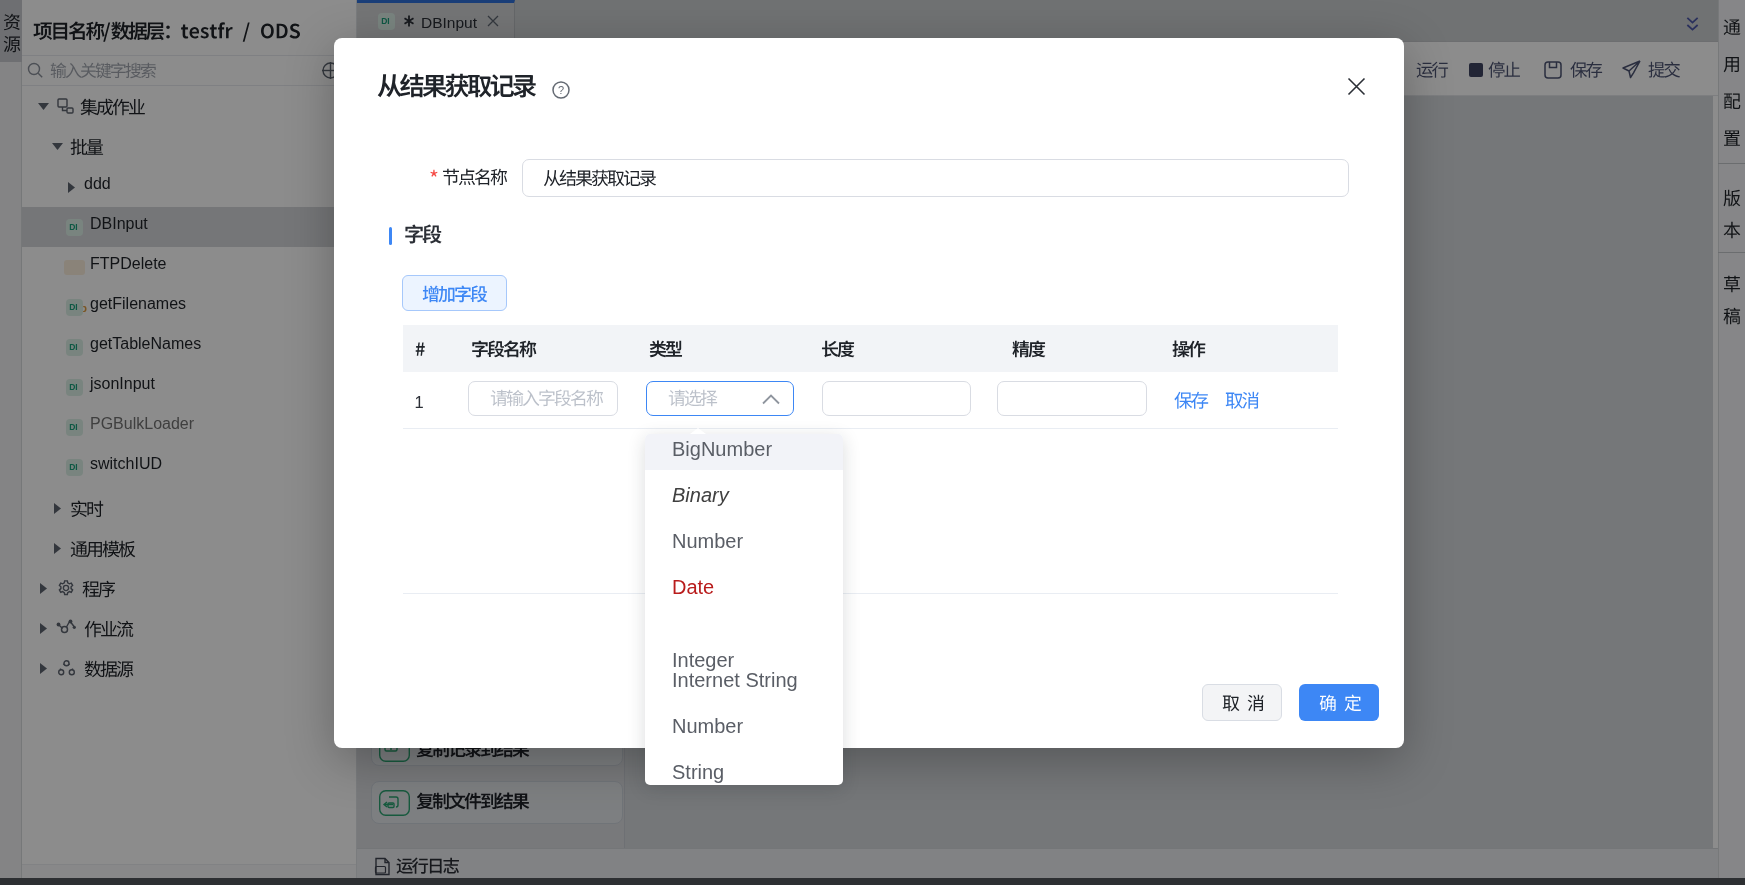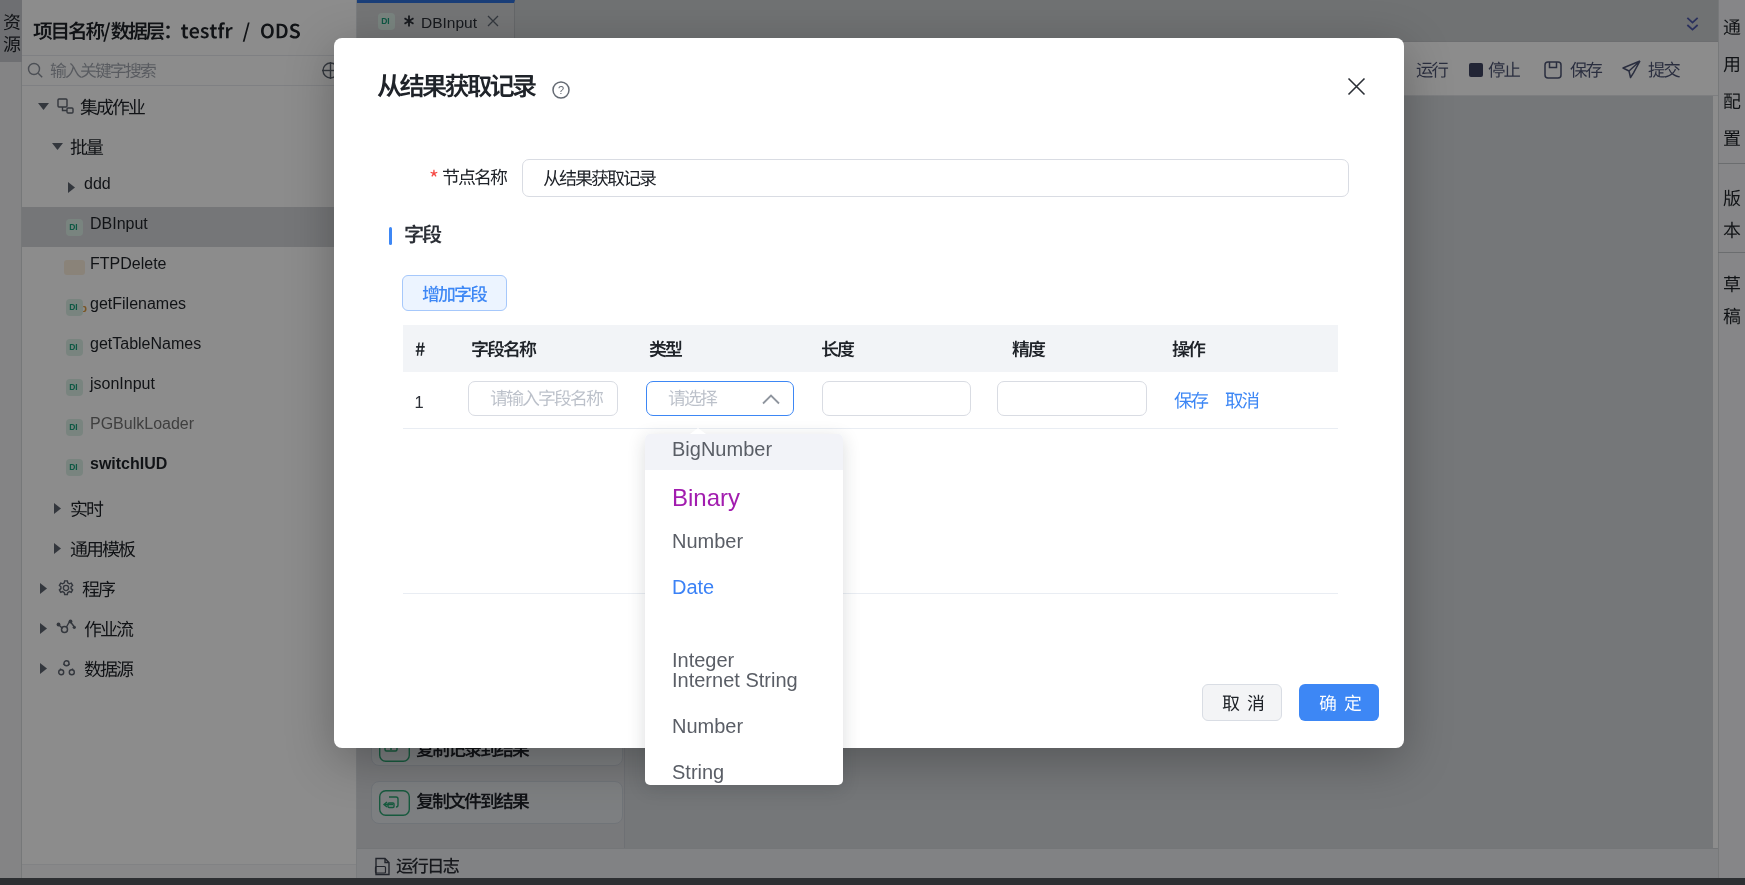--- a/index.html
+++ b/index.html
@@ -71,21 +71,21 @@
     <span class="lat" style="left:69.2px;top:341.9px;font-size:8.5px;font-weight:700;color:#18a07a;">DI</span>
 <span class="lat" style="left:90px;top:334.8px;font-size:16px;font-weight:500;color:#1f2329;">getTableNames</span>
 <div class="abs" style="left:66px;top:378.5px;width:17px;height:17px;background:#ddf1e8;border-radius:4px;"></div>
     <span class="lat" style="left:69.2px;top:381.9px;font-size:8.5px;font-weight:700;color:#18a07a;">DI</span>
 <span class="lat" style="left:90px;top:374.8px;font-size:16px;font-weight:500;color:#1f2329;">jsonInput</span>
 <div class="abs" style="left:66px;top:418.5px;width:17px;height:17px;background:#ddf1e8;border-radius:4px;"></div>
     <span class="lat" style="left:69.2px;top:421.9px;font-size:8.5px;font-weight:700;color:#18a07a;">DI</span>
 <span class="lat" style="left:90px;top:414.8px;font-size:16px;font-weight:500;color:#737373;">PGBulkLoader</span>
 <div class="abs" style="left:66px;top:458.5px;width:17px;height:17px;background:#ddf1e8;border-radius:4px;"></div>
     <span class="lat" style="left:69.2px;top:461.9px;font-size:8.5px;font-weight:700;color:#18a07a;">DI</span>
-<span class="lat" style="left:90px;top:454.8px;font-size:16px;font-weight:700;color:#1f2329;">switchIUD</span>
+<span class="lat" style="left:90px;top:454.8px;font-size:16px;font-weight:400;color:#1f2329;">switchIUD</span>
 <svg class="t" style="left:54px;top:502.5px" width="7" height="11" viewBox="0 0 7 11">
       <path d="M0 0 L7 5.5 L0 11 Z" fill="#5e6470"></path>
     </svg>
 <svg class="t" style="left:70.0px;top:499.5px;" width="32.0" height="17.9" viewBox="0 0 1786 1000">
       <path transform="translate(0,880) scale(1,-1)" d="M538 107 574 162Q641 138 708 108Q774 78 832 47Q890 15 931 -15L885 -74Q845 -43 789 -11Q733 21 669 51Q604 82 538 107ZM429 824 503 847Q524 816 544 778Q565 740 574 713L496 687Q488 714 468 753Q449 791 429 824ZM90 726H912V523H834V656H165V523H90ZM503 606H581Q577 494 568 401Q559 308 534 233Q509 157 460 98Q412 38 330 -5Q248 -48 124 -77Q118 -62 106 -43Q93 -23 81 -11Q200 14 276 51Q352 89 397 142Q442 195 464 263Q485 331 493 417Q500 502 503 606ZM71 256H935V191H71ZM240 557 285 605Q313 590 341 571Q369 552 394 532Q420 512 435 494L387 440Q373 458 348 479Q324 499 296 520Q268 541 240 557ZM140 401 185 451Q213 437 243 418Q273 399 300 379Q326 359 342 341L296 284Q280 303 254 324Q229 345 199 365Q169 386 140 401Z M1011 756H1287V106H1011V174H1217V688H1011ZM1014 469H1243V402H1014ZM974 756H1046V25H974ZM1333 640H1855V565H1333ZM1657 835H1733V33Q1733 -8 1722 -27Q1710 -47 1683 -56Q1656 -66 1607 -68Q1558 -70 1483 -70Q1480 -54 1472 -32Q1464 -9 1455 7Q1495 6 1530 5Q1566 4 1592 5Q1618 5 1629 6Q1644 6 1651 12Q1657 18 1657 33ZM1367 452 1429 485Q1456 447 1486 403Q1516 359 1542 318Q1569 277 1586 246L1520 208Q1504 239 1478 281Q1453 324 1423 369Q1394 414 1367 452Z" fill="#1f2329"></path>
     </svg>
 <svg class="t" style="left:54px;top:542.5px" width="7" height="11" viewBox="0 0 7 11">
       <path d="M0 0 L7 5.5 L0 11 Z" fill="#5e6470"></path>
     </svg>
 <svg class="t" style="left:70.0px;top:539.5px;" width="64.0" height="17.9" viewBox="0 0 3572 1000">
@@ -293,19 +293,19 @@
       <path transform="translate(0,880) scale(1,-1)" d="M506 728H881V656H506ZM858 728H870L883 730L929 718Q905 517 848 363Q792 209 710 99Q629 -10 528 -80Q520 -67 505 -50Q491 -33 479 -23Q572 35 650 140Q727 244 781 388Q835 533 858 710ZM620 676Q643 520 686 385Q729 250 798 148Q867 45 967 -14Q959 -20 949 -31Q939 -41 930 -52Q921 -63 915 -73Q811 -5 740 104Q669 212 625 354Q580 497 554 666ZM48 793H502V725H48ZM154 585H404V520H154ZM154 375H407V309H154ZM115 756H187V114L115 105ZM38 130Q97 139 175 150Q253 162 340 176Q428 190 514 204L518 140Q436 125 353 110Q270 95 194 82Q118 69 55 58ZM356 757H429V-78H356Z M1821 377H2249V312H1821ZM1818 203H2249V139H1818ZM2256 812 2328 784Q2302 734 2272 683Q2241 631 2214 595L2150 622Q2168 648 2188 680Q2207 713 2226 748Q2244 783 2256 812ZM1744 778 1807 807Q1829 779 1850 746Q1871 713 1888 681Q1904 649 1912 623L1845 590Q1838 615 1822 648Q1806 681 1786 715Q1766 749 1744 778ZM1772 555H2252V484H1846V-80H1772ZM2215 555H2288V14Q2288 -17 2280 -34Q2272 -52 2250 -62Q2227 -71 2189 -73Q2150 -74 2093 -74Q2091 -60 2084 -39Q2077 -18 2069 -3Q2112 -4 2147 -4Q2183 -5 2195 -4Q2215 -3 2215 15ZM1997 841H2072V511H1997ZM1478 778 1523 829Q1554 814 1587 794Q1620 774 1649 753Q1679 732 1697 714L1651 656Q1633 675 1604 696Q1576 718 1543 740Q1509 762 1478 778ZM1431 510 1474 563Q1506 549 1540 529Q1574 509 1604 488Q1635 467 1653 449L1609 390Q1590 409 1560 430Q1530 452 1496 473Q1463 494 1431 510ZM1462 -21Q1487 18 1517 72Q1546 126 1577 186Q1607 246 1632 303L1688 258Q1665 205 1638 147Q1611 89 1582 33Q1554 -22 1527 -70Z" fill="#1f2329"></path>
     </svg>
 <div class="abs" style="left:1299px;top:684px;width:80px;height:37px;background:#3d87f5;border-radius:6px;z-index:101;"></div>
 <svg class="t" style="z-index:101;left:1318.5px;top:694.2px;" width="41.0" height="17.9" viewBox="0 0 2286 1000">
       <path transform="translate(0,880) scale(1,-1)" d="M490 230H890V164H490ZM494 409H888V349H494ZM494 585H889V520H494ZM645 550H711V-44H645ZM855 585H927V10Q927 -18 920 -34Q913 -51 894 -60Q875 -68 843 -70Q811 -72 764 -72Q763 -57 757 -38Q752 -19 745 -5Q777 -6 804 -6Q831 -6 839 -6Q855 -5 855 10ZM443 585H513V318Q513 271 509 219Q504 166 492 113Q479 59 456 10Q432 -40 393 -81Q387 -75 377 -67Q366 -58 355 -51Q344 -44 335 -40Q384 11 407 73Q429 134 436 198Q443 262 443 318ZM552 843 618 826Q580 722 521 629Q462 535 393 471Q389 478 381 489Q373 499 364 510Q355 521 348 528Q413 585 466 668Q519 751 552 843ZM553 757H783V694H521ZM764 757H780L792 760L840 727Q824 696 801 662Q778 629 754 598Q730 567 707 544Q697 552 683 561Q668 571 657 577Q677 599 697 628Q717 657 735 688Q753 718 764 743ZM56 787H393V718H56ZM151 479H361V46H151V113H297V411H151ZM181 753 251 738Q234 645 209 554Q184 464 150 386Q116 307 70 247Q67 257 62 272Q56 287 48 303Q41 319 35 328Q91 405 127 517Q162 629 181 753ZM121 479H186V-34H121Z M1604 532H2188V459H1604ZM1892 295H2229V225H1892ZM1853 498H1931V-9L1853 2ZM1617 378 1693 370Q1673 219 1624 105Q1575 -9 1490 -83Q1485 -76 1474 -66Q1463 -57 1451 -47Q1439 -38 1429 -33Q1513 32 1557 137Q1601 242 1617 378ZM1665 250Q1691 174 1733 126Q1775 79 1830 54Q1885 29 1952 20Q2018 11 2095 11Q2106 11 2131 11Q2156 11 2187 11Q2219 11 2252 11Q2285 11 2312 12Q2339 12 2353 12Q2348 3 2342 -11Q2336 -24 2331 -39Q2327 -53 2325 -64H2275H2091Q2002 -64 1926 -52Q1851 -41 1790 -10Q1730 21 1683 78Q1636 136 1604 227ZM1475 727H2311V509H2234V656H1549V509H1475ZM1819 826 1893 847Q1910 818 1928 784Q1945 749 1952 724L1875 700Q1868 724 1852 760Q1836 796 1819 826Z" fill="#ffffff"></path>
     </svg>
 <div class="abs" style="left:645px;top:434px;width:198px;height:351px;background:#fff;border-radius:5px;box-shadow:0 4px 18px rgba(31,35,41,0.16);z-index:110;"></div>
 <div class="abs" style="left:690px;top:428px;width:0;height:0;border-left:8.5px solid transparent;border-right:8.5px solid transparent;border-bottom:6px solid #fff;z-index:111;"></div>
 <div class="abs" style="left:645px;top:434px;width:198px;height:36px;background:#f2f3f8;border-radius:5px 5px 0 0;z-index:111;"></div>
 <span class="lat" style="left:672px;top:437.6px;font-size:20px;color:#5a5e66;z-index:112;">BigNumber</span>
-<span class="lat" style="left:672px;top:483.8px;font-size:24px;color:#a21caf;z-index:112;">Binary</span>
+<span class="lat" style="left:672px;top:483.8px;font-size:20px;color:#404040;z-index:112;font-style:italic;">Binary</span>
 <span class="lat" style="left:672px;top:530.0px;font-size:20px;color:#5a5e66;z-index:112;">Number</span>
-<span class="lat" style="left:672px;top:576.2px;font-size:20px;color:#3b82f6;z-index:112;">Date</span>
+<span class="lat" style="left:672px;top:576.2px;font-size:20px;color:#b91c1c;z-index:112;">Date</span>
 <span class="lat" style="left:672px;top:622.4px;font-size:20px;color:#5a5e66;z-index:112;margin-top:27px;">Integer</span>
 <span class="lat" style="left:672px;top:668.6px;font-size:20px;color:#5a5e66;z-index:112;">Internet String</span>
 <span class="lat" style="left:672px;top:714.8px;font-size:20px;color:#5a5e66;z-index:112;">Number</span>
 <span class="lat" style="left:672px;top:761.0px;font-size:20px;color:#5a5e66;z-index:112;">String</span>
 </div>
 </body></html>

